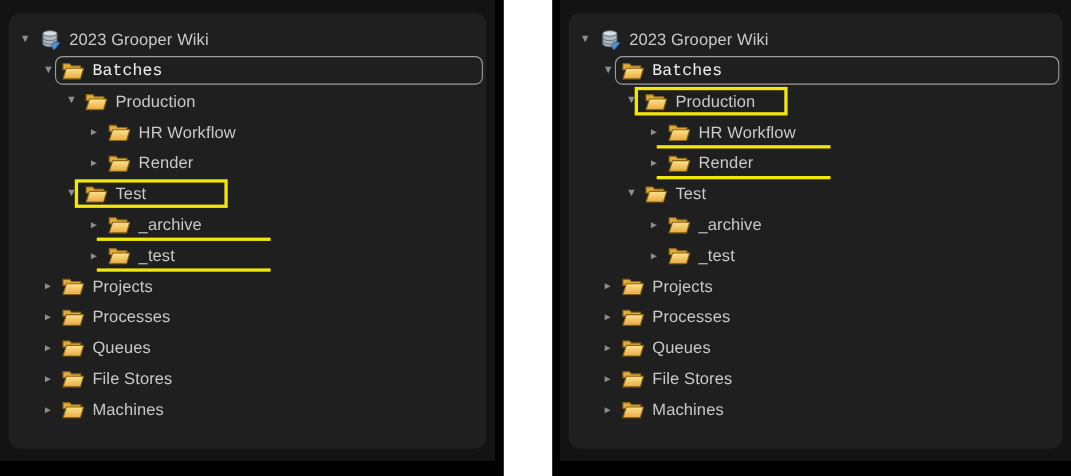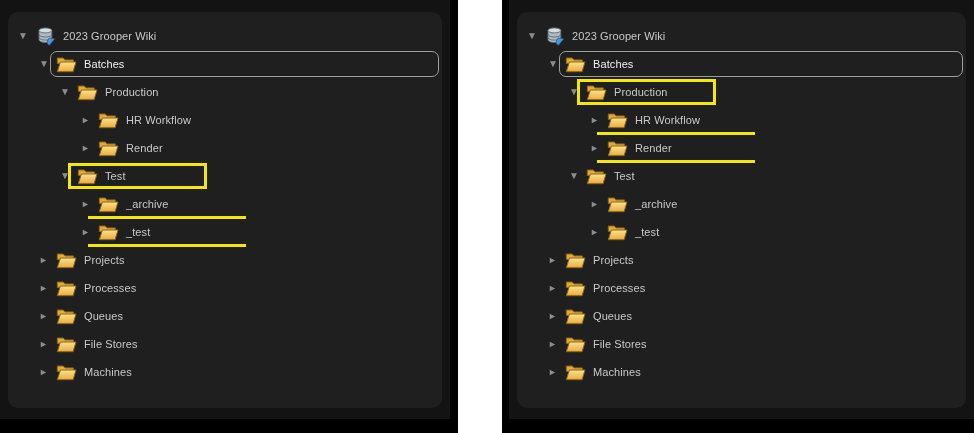--- a/index.html
+++ b/index.html
@@ -36,24 +36,24 @@
   }
   .arrow{
     flex:none;width:12px;margin-right:5px;font-size:10px;line-height:1;
     color:var(--arrow);text-align:left;z-index:2;
   }
   .arrow.collapsed{font-size:9px;}
   .icon{flex:none;width:21px;height:18px;margin-right:7px;display:flex;
     align-items:center;justify-content:center;z-index:2;}
   .icon svg{display:block;}
   .label{
-    font-size:11px;color:var(--text);white-space:nowrap;z-index:2;
+    font-size:15px;color:var(--text);white-space:nowrap;z-index:2;
     letter-spacing:.1px;
   }
-  .row.selected .label{color:var(--selected-text);}
+  .row.selected .label{color:var(--selected-text);font-family:Liberation Mono, monospace;}
   .sel{
     position:absolute;top:1px;bottom:1px;right:3px;
     border:1px solid var(--selection-border);border-radius:7px;z-index:1;
   }
   .ann-box{
     position:absolute;top:1px;bottom:1px;width:133px;
     border:3px solid var(--annotation-yellow);z-index:5;
   }
   .ann-line{
     position:absolute;bottom:-1px;height:3px;width:158px;

